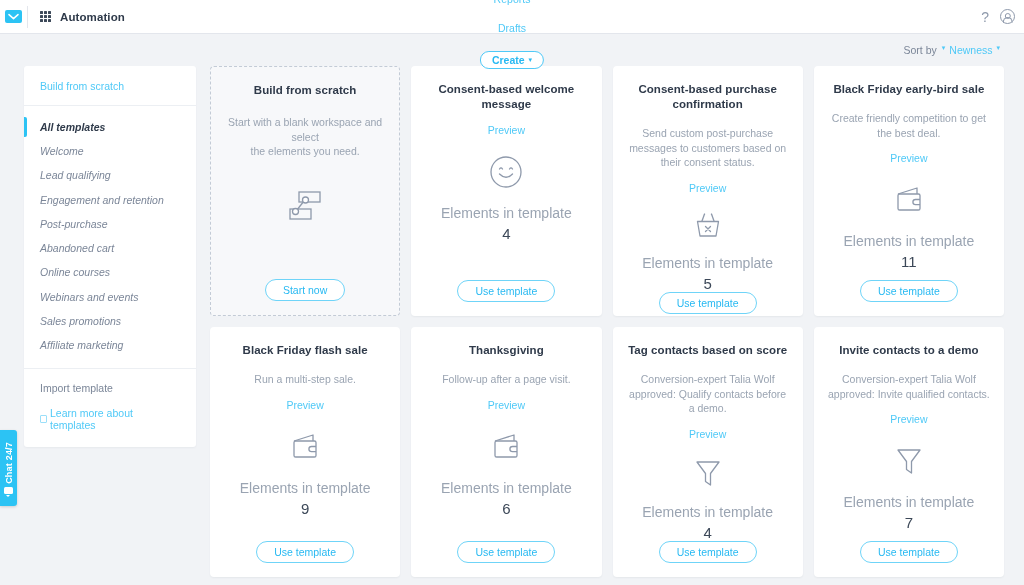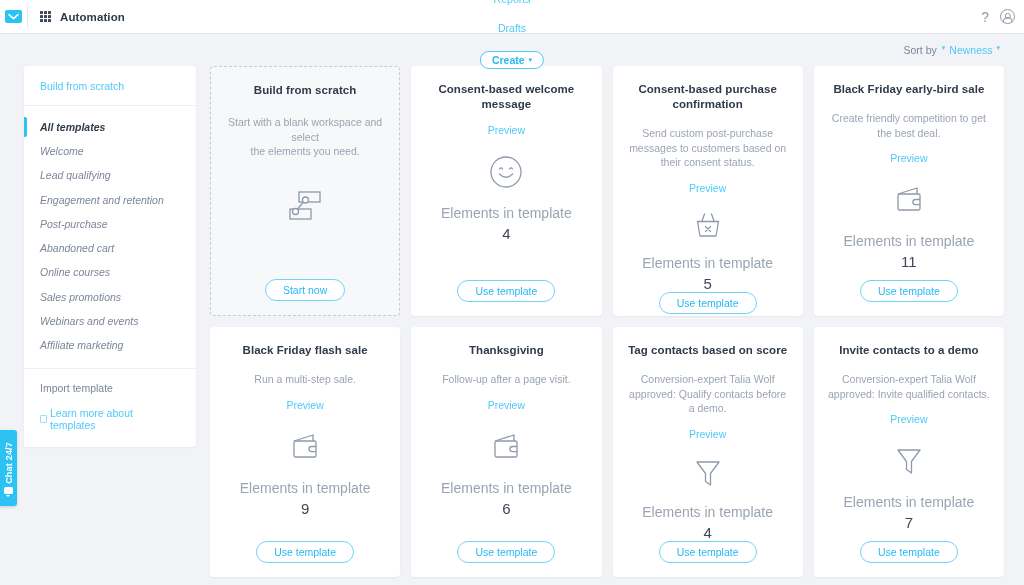--- a/index.html
+++ b/index.html
@@ -238,22 +238,22 @@
   <div class="sidebar">
     <div class="sb-scratch">Build from scratch</div>
     <div class="sb-list">
       <div class="sb-item active">All templates</div>
       <div class="sb-item">Welcome</div>
       <div class="sb-item">Lead qualifying</div>
       <div class="sb-item">Engagement and retention</div>
       <div class="sb-item">Post-purchase</div>
       <div class="sb-item">Abandoned cart</div>
       <div class="sb-item">Online courses</div>
+      <div class="sb-item">Webinars and events</div>
       <div class="sb-item">Sales promotions</div>
-      <div class="sb-item">Webinars and events</div>
       <div class="sb-item">Affiliate marketing</div>
     </div>
     <div class="sb-foot">
       <div class="sb-import">Import template</div>
       <div class="sb-learn">
         <span class="book-icon"></span>
         <span>Learn more about templates</span>
       </div>
     </div>
   </div>

